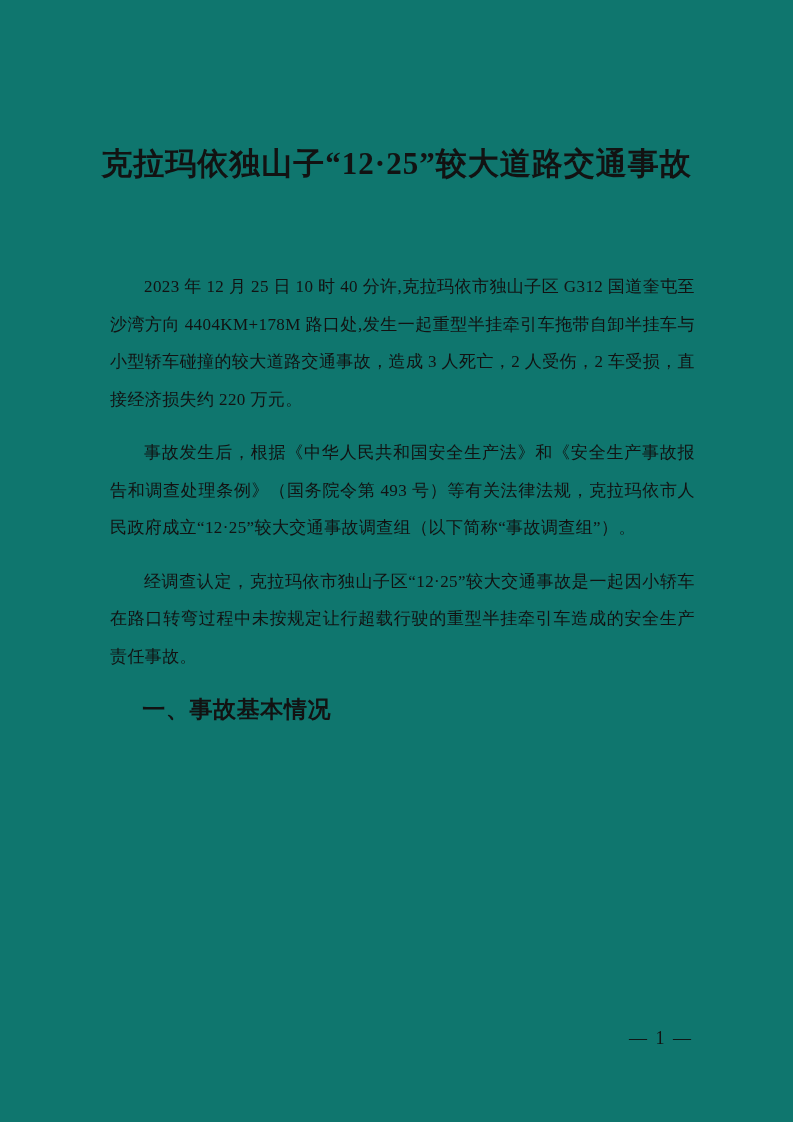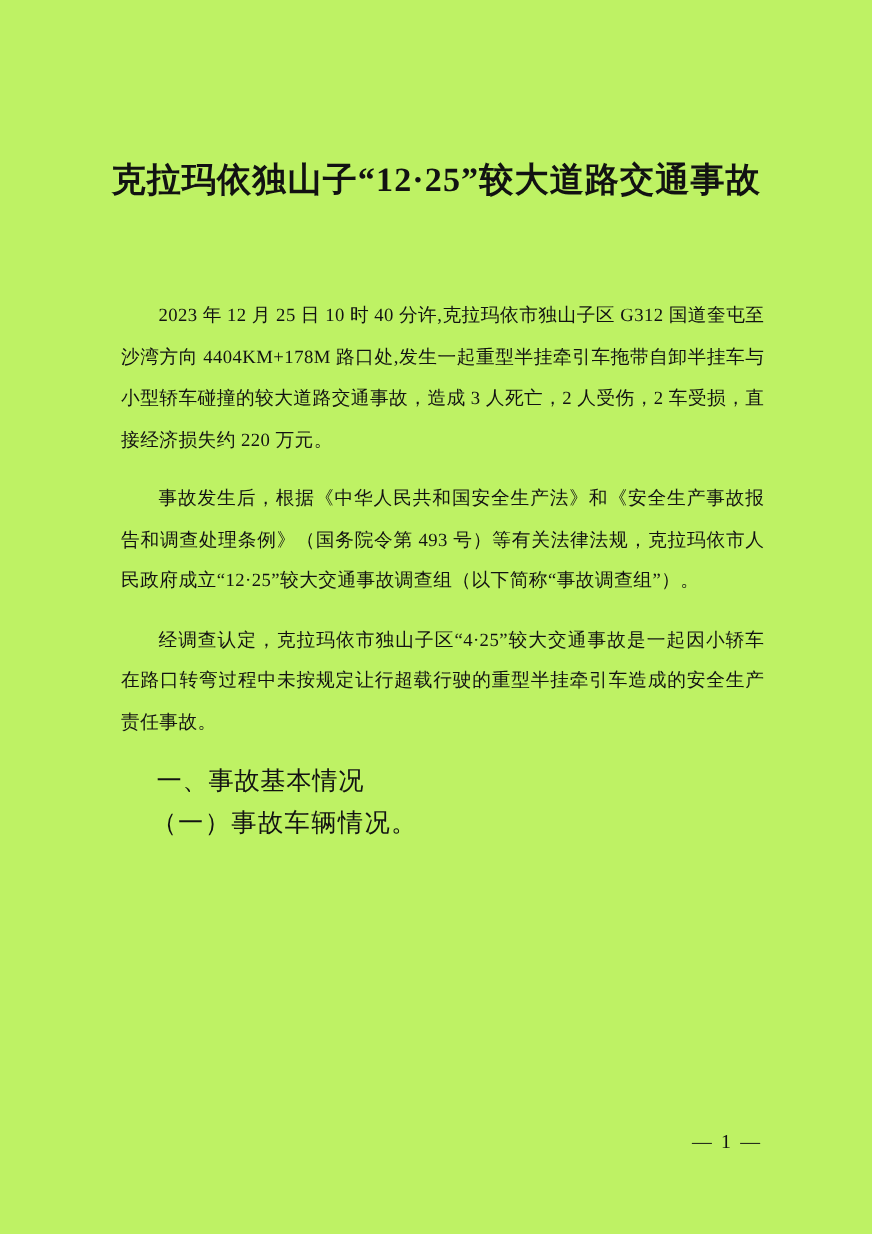--- a/index.html
+++ b/index.html
@@ -4,21 +4,21 @@
 <style>
   html, body {
     margin: 0;
     padding: 0;
     background: #ffffff;
   }
   .page {
     position: relative;
     width: 793px;
     height: 1122px;
-    background: #bef264;
+    background: #0f766e;
     color: #121212;
     font-family: "Liberation Serif", "DejaVu Serif", serif;
     overflow: hidden;
   }
   .title-block {
     margin: 141px 42px 0 42px;
     text-align: center;
     font-size: 31px;
     font-weight: bold;
     line-height: 45px;
@@ -35,21 +35,21 @@
     font-size: 17px;
     line-height: 37.5px;
     text-align: justify;
     text-justify: inter-ideograph;
     text-indent: 2em;
     letter-spacing: 0.4px;
   }
   .section-heading {
     margin: 0;
     font-family: "Liberation Sans", "DejaVu Sans", sans-serif;
-    font-weight: normal;
+    font-weight: bold;
     font-size: 23px;
     line-height: 37.5px;
     text-indent: 2.1em;
     letter-spacing: 0.6px;
   }
   .subsection-heading {
     margin: 0;
     font-size: 23px;
     line-height: 37.5px;
     text-indent: 1.9em;
@@ -71,20 +71,19 @@
 
 <div class="page">
 
   <div class="title-block">
     <div>克拉玛依独山子“12·25”较大道路交通事故</div>
   </div>
 
   <div class="content">
     <p class="body-par">2023 年 12 月 25 日 10 时 40 分许,克拉玛依市独山子区 G312 国道奎屯至沙湾方向 4404KM+178M 路口处,发生一起重型半挂牵引车拖带自卸半挂车与小型轿车碰撞的较大道路交通事故，造成 3 人死亡，2 人受伤，2 车受损，直接经济损失约 220 万元。</p>
     <p class="body-par">事故发生后，根据《中华人民共和国安全生产法》和《安全生产事故报告和调查处理条例》（国务院令第 493 号）等有关法律法规，克拉玛依市人民政府成立“12·25”较大交通事故调查组（以下简称“事故调查组”）。</p>
-    <p class="body-par">经调查认定，克拉玛依市独山子区“4·25”较大交通事故是一起因小轿车在路口转弯过程中未按规定让行超载行驶的重型半挂牵引车造成的安全生产责任事故。</p>
+    <p class="body-par">经调查认定，克拉玛依市独山子区“12·25”较大交通事故是一起因小轿车在路口转弯过程中未按规定让行超载行驶的重型半挂牵引车造成的安全生产责任事故。</p>
     <p class="section-heading">一、事故基本情况</p>
-    <p class="subsection-heading">（一）事故车辆情况。</p>
   </div>
 
   <div class="page-number">— 1 —</div>
 
 </div>
 
 </body></html>

